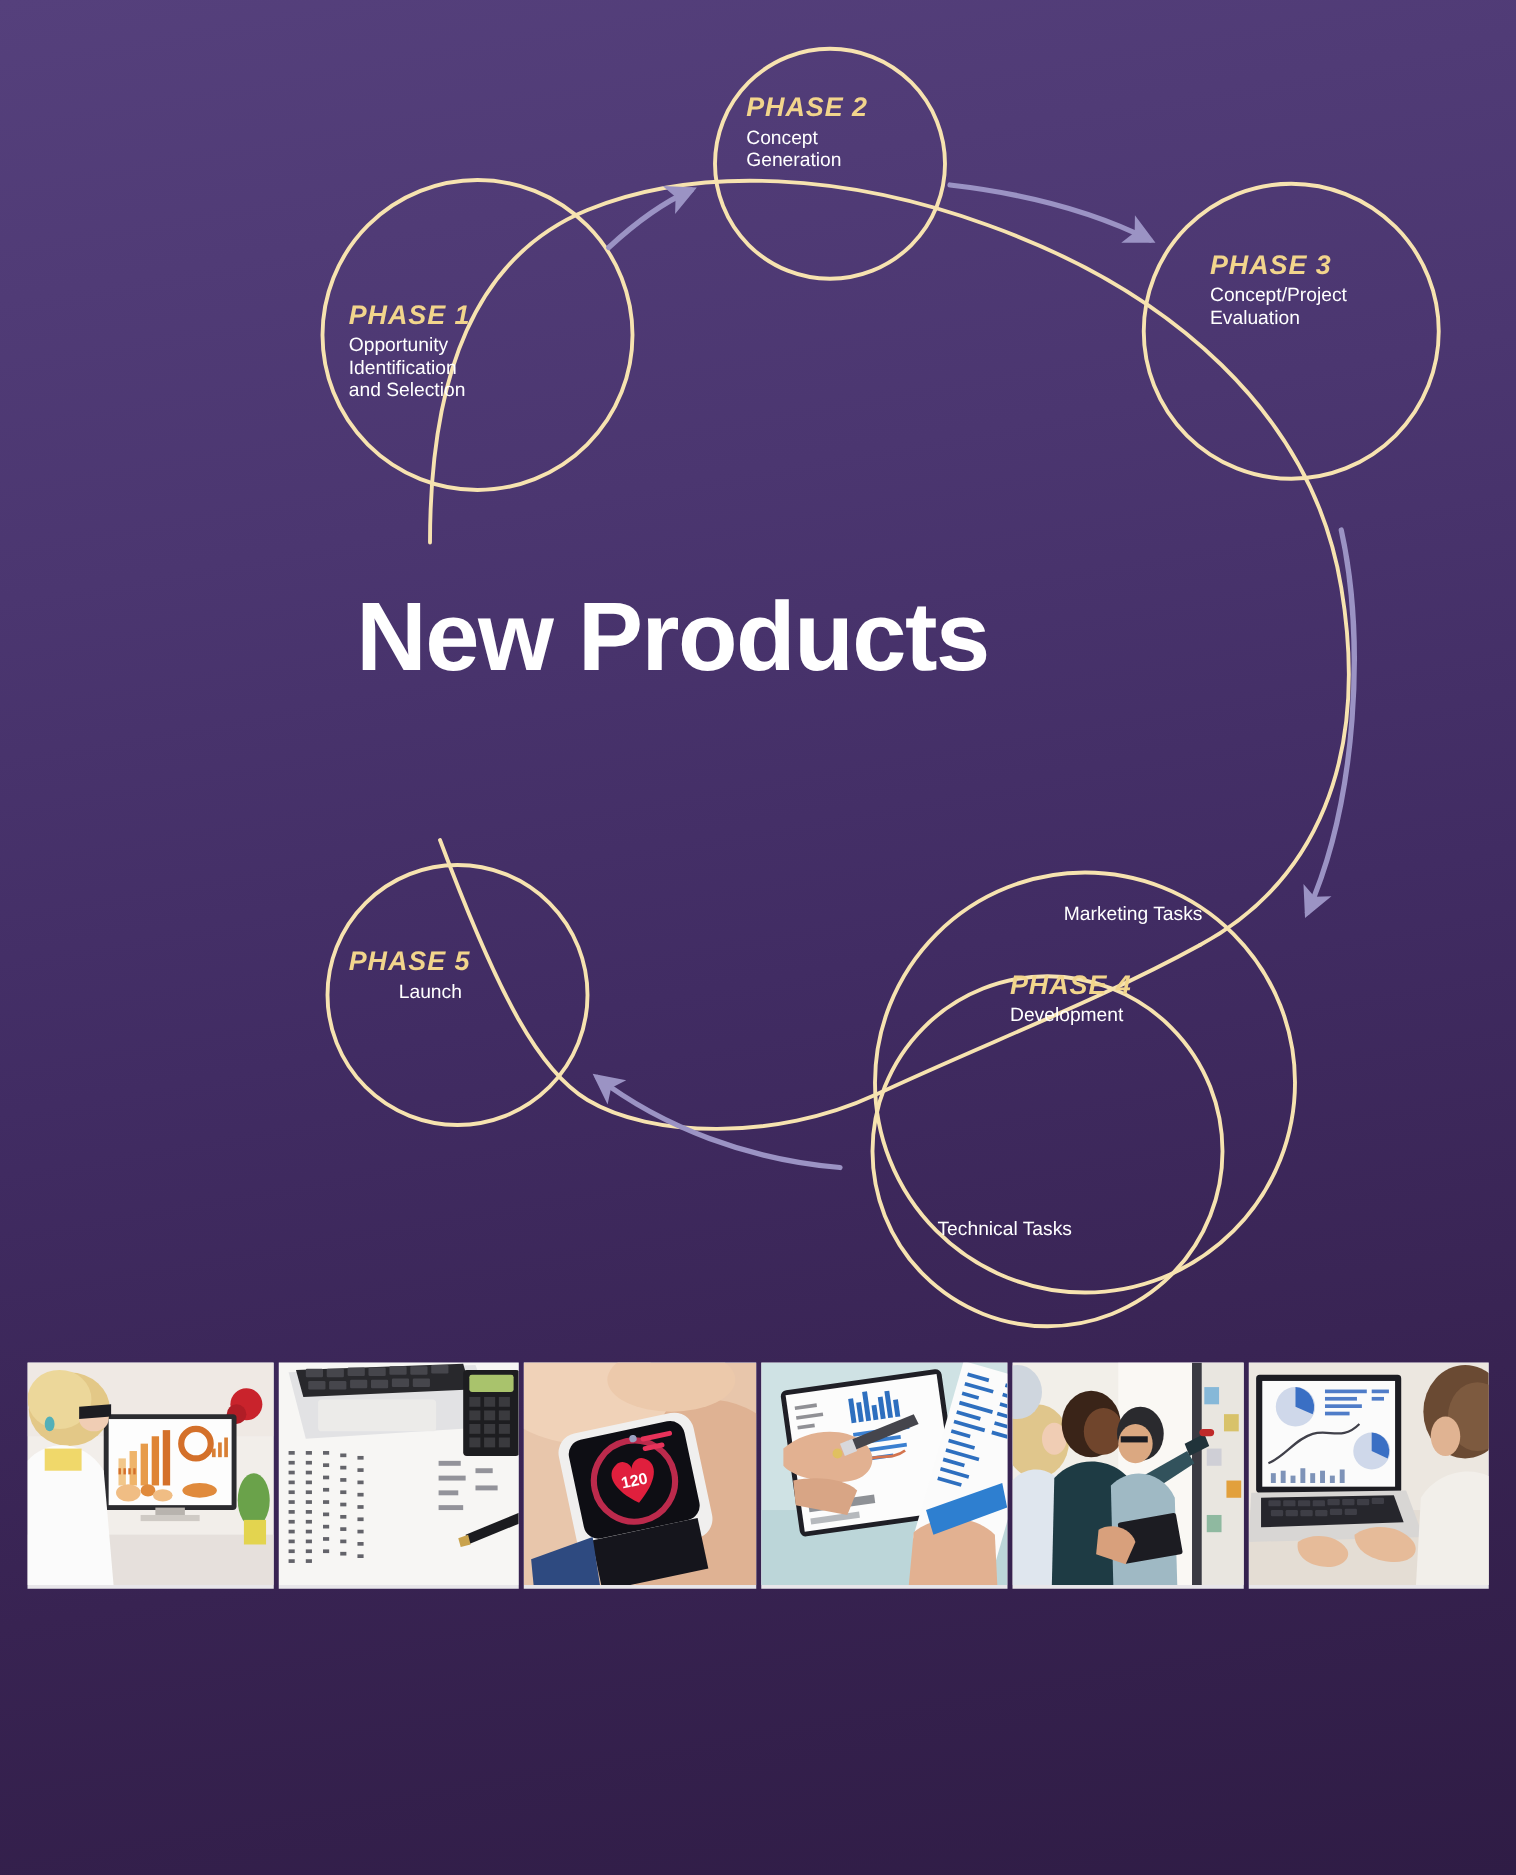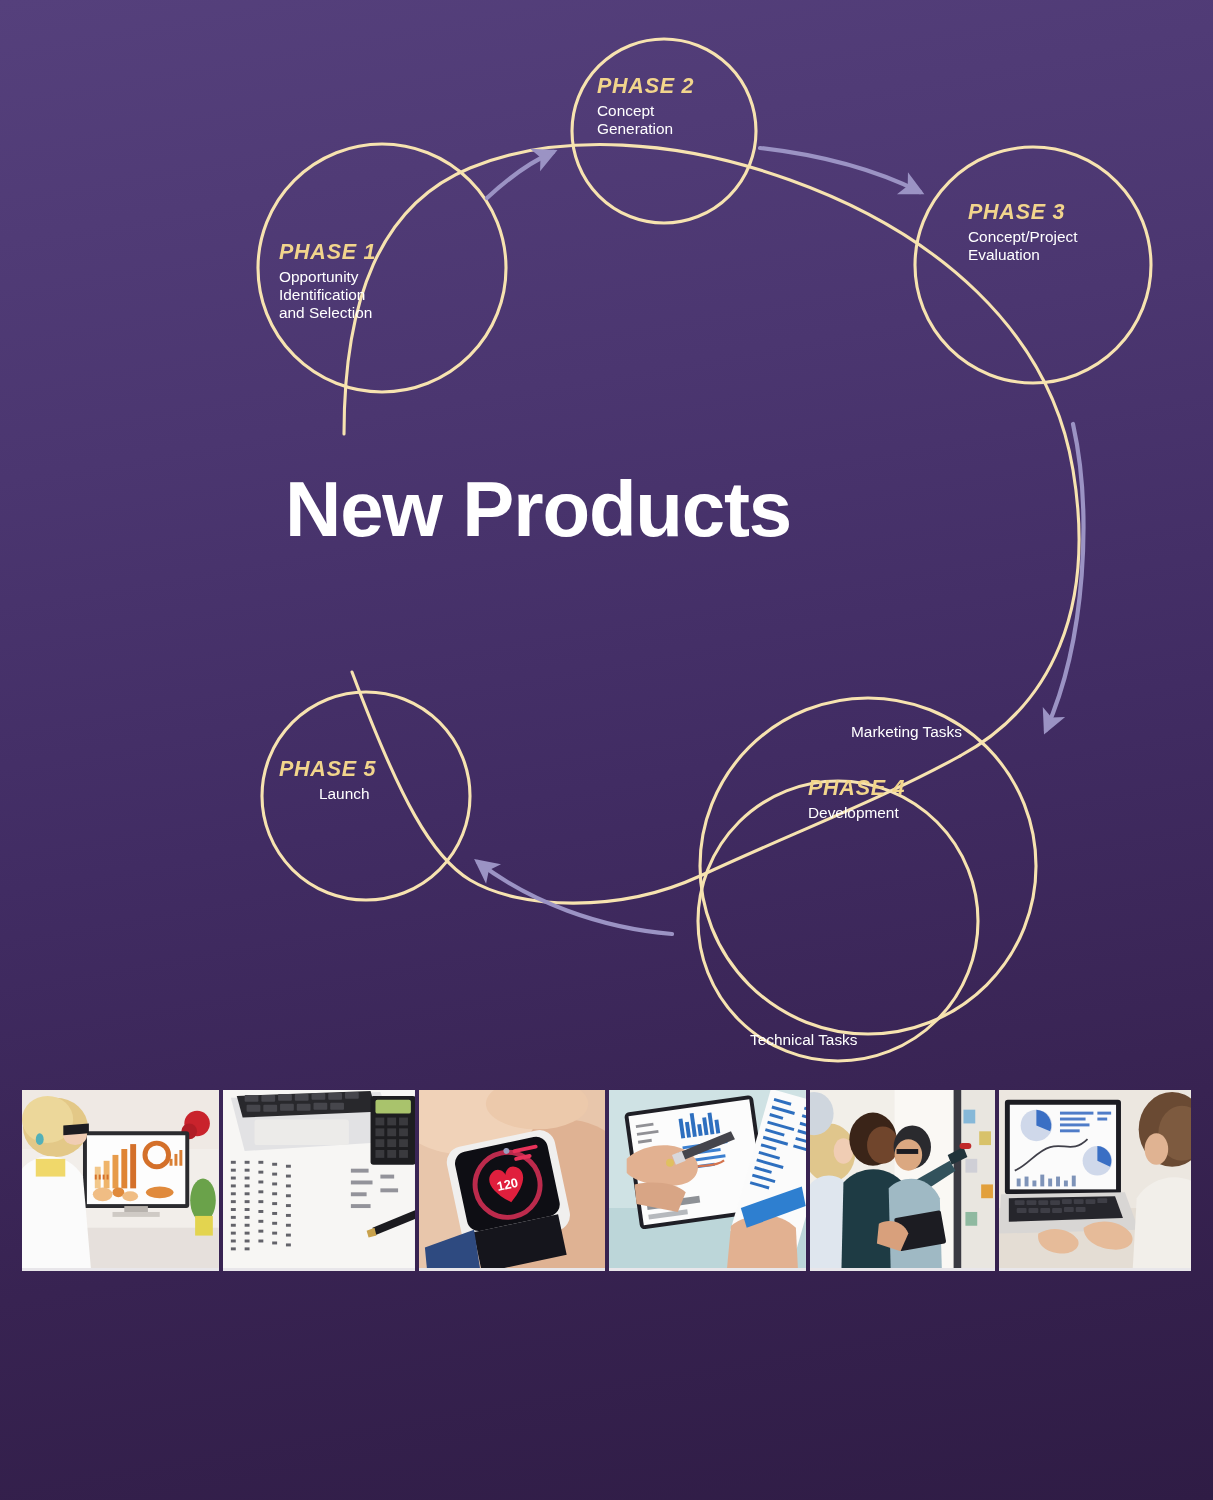--- a/index.html
+++ b/index.html
@@ -58,21 +58,21 @@
 
   #p4 { left: 808px; top: 776px; }
   #p4 .phase-num { font-size: 21.5px; }
   #p4 .phase-sub { font-size: 15.4px; margin-top: 3px; }
 
   #p5 { left: 279px; top: 757px; }
   #p5 .phase-num { font-size: 21.5px; }
   #p5 .phase-sub { font-size: 15.4px; margin-top: 3px; margin-left: 40px; }
 
   #mkt-tasks { left: 851px; top: 723px; font-size: 15.4px; }
-  #tech-tasks { left: 750px; top: 1031px; font-size: 15.4px; }
+  #tech-tasks { left: 750px; top: 975px; font-size: 15.4px; }
 
   
   #title-wrap {
     position: absolute;
     left: 285px;
     top: 472px;
     width: 700px;
   }
   #title-line1 {
     color: #ffffff;

